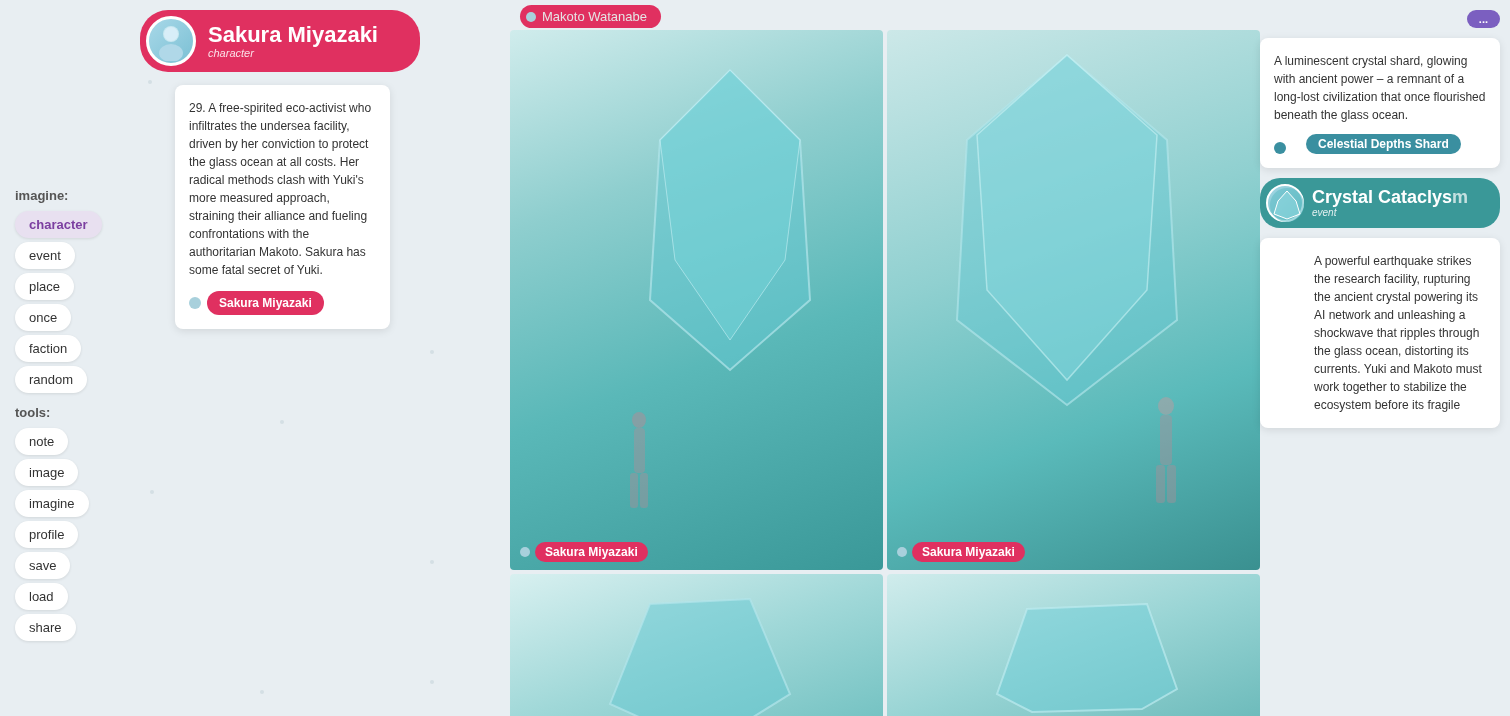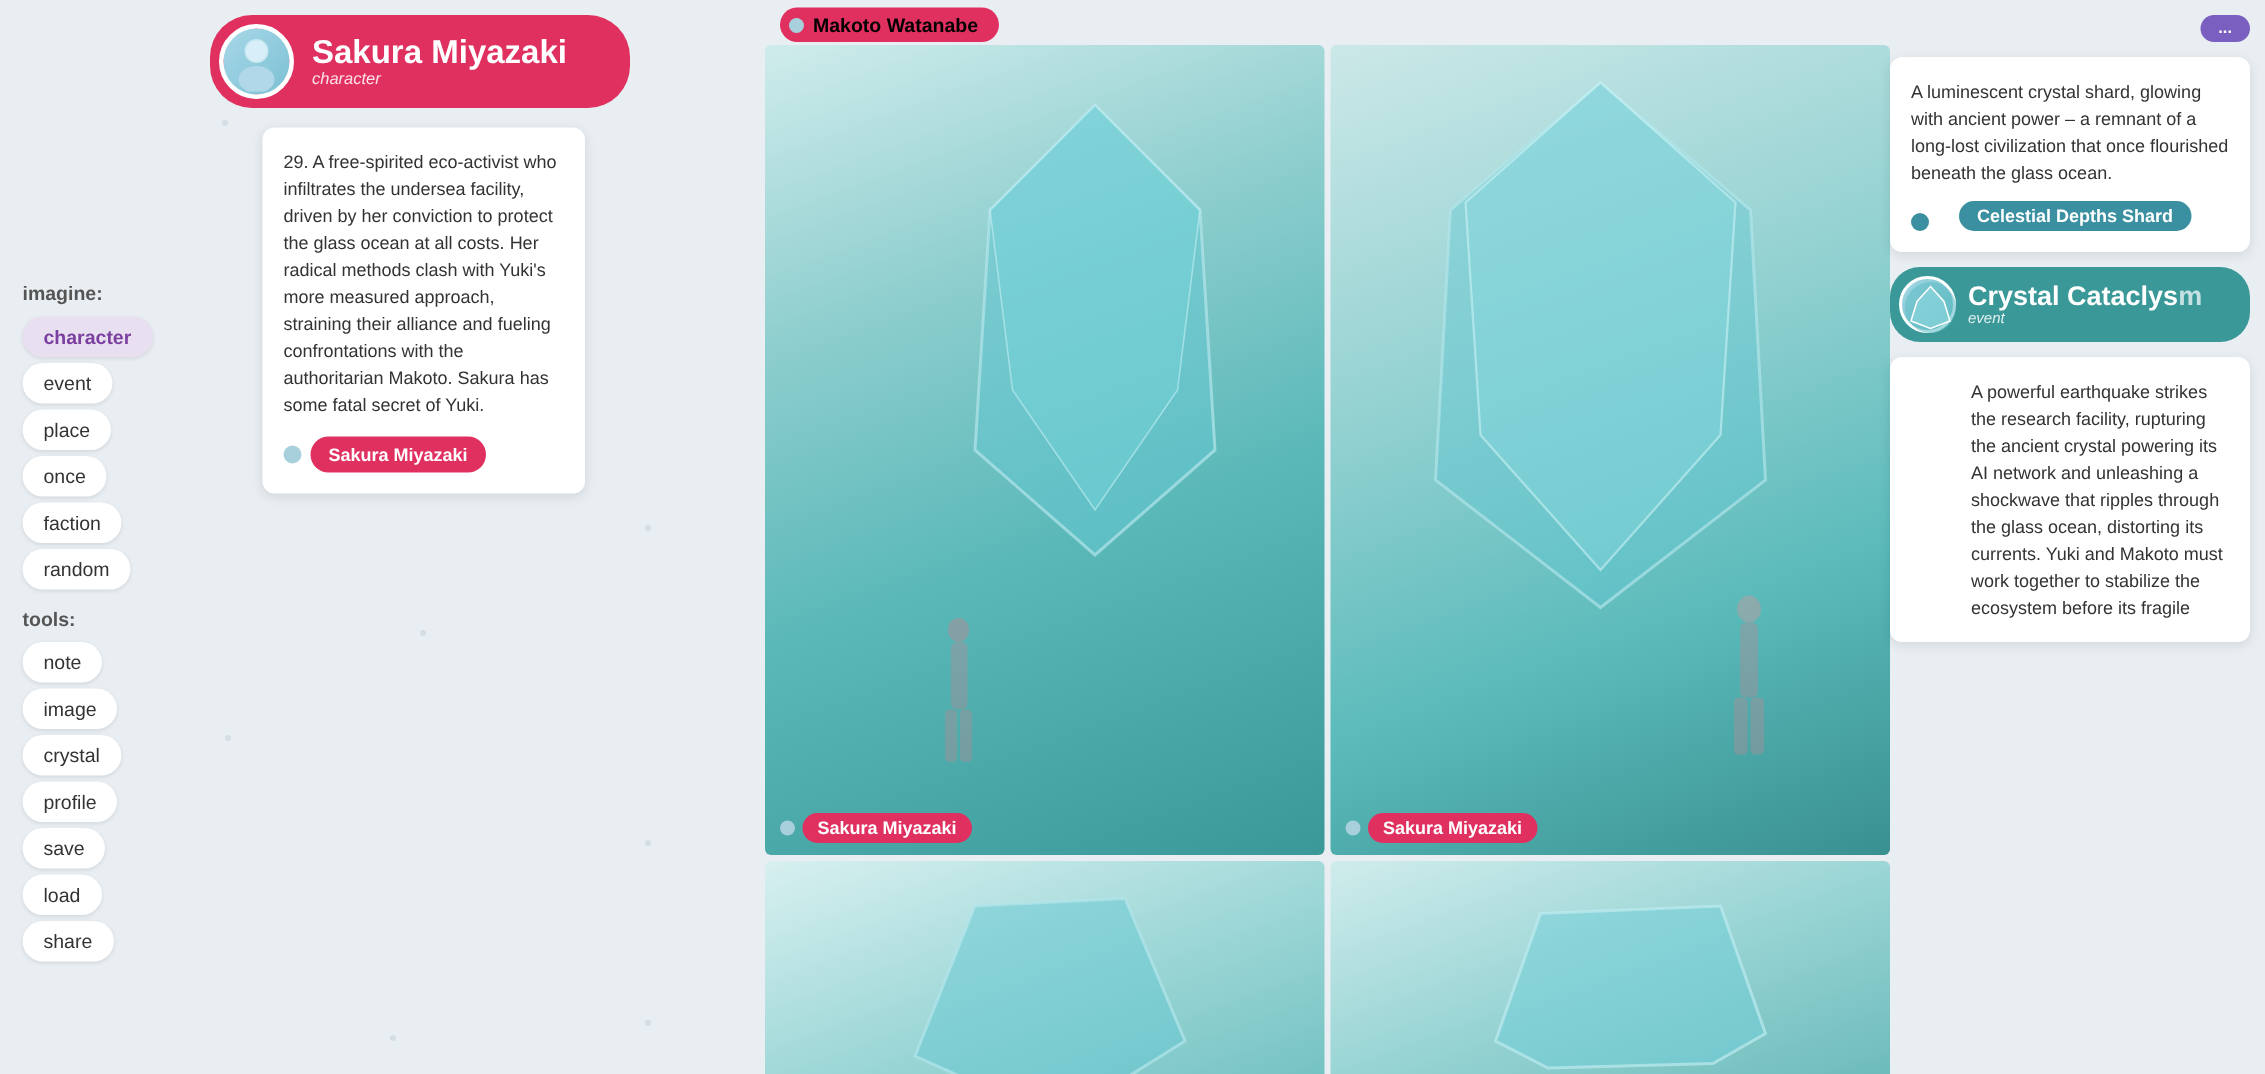--- a/index.html
+++ b/index.html
@@ -156,22 +156,22 @@
 
     .makoto-dot {
       width: 10px;
       height: 10px;
       border-radius: 50%;
       background: #a8d0dc;
     }
 
     .makoto-name {
       font-size: 13px;
-      color: #000000;
-      font-weight: bold;
+      color: #e5e5e5;
+      font-weight: normal;
     }
 
     
     .image-grid {
       position: absolute;
       left: 510px;
       top: 30px;
       width: 750px;
       display: grid;
       grid-template-columns: 1fr 1fr;
@@ -360,21 +360,21 @@
   <button class="sidebar-btn active">character</button>
   <button class="sidebar-btn">event</button>
   <button class="sidebar-btn">place</button>
   <button class="sidebar-btn">once</button>
   <button class="sidebar-btn">faction</button>
   <button class="sidebar-btn">random</button>
 
   <span class="sidebar-section-label">tools:</span>
   <button class="sidebar-btn">note</button>
   <button class="sidebar-btn">image</button>
-  <button class="sidebar-btn">crystal</button>
+  <button class="sidebar-btn">imagine</button>
   <button class="sidebar-btn">profile</button>
   <button class="sidebar-btn">save</button>
   <button class="sidebar-btn">load</button>
   <button class="sidebar-btn">share</button>
 </div>
 
 <div class="character-card-header">
   <div class="character-avatar">
     <svg viewBox="0 0 40 40" xmlns="http://www.w3.org/2000/svg">
       <circle cx="20" cy="13" r="8" fill="#c8e8f0"></circle>

